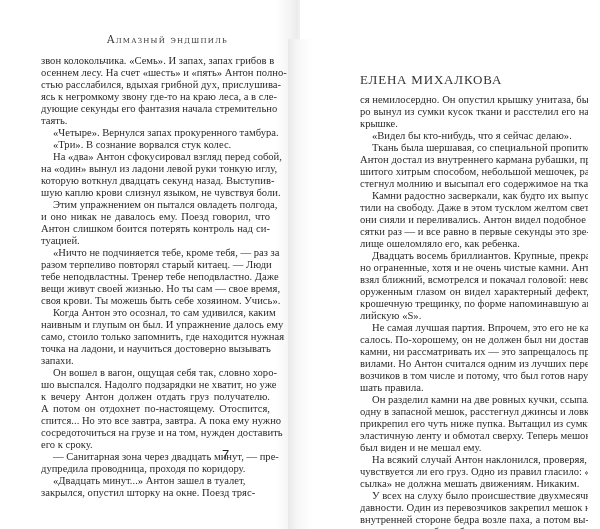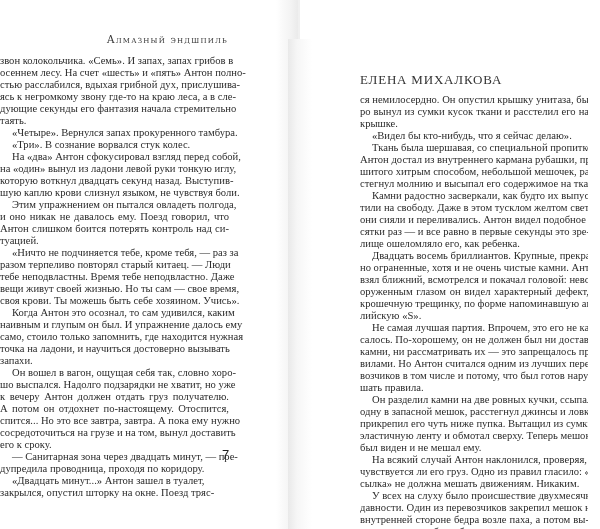--- a/index.html
+++ b/index.html
@@ -109,53 +109,53 @@
       left: 222px;
       top: 447px;
     }
   </style>
 </head>
 <body>
 
 <div class="spread">
   <div class="page page-left">
     <div class="running-head running-head-left">Алмазный эндшпиль</div>
-    <div class="text-block text-left" id="left-body" style="left: 0px;">
+    <div class="text-block text-left" id="left-body" style="left: 0px; padding-left: 41px;">
         <span class="line ">звон колокольчика. «Семь». И запах, запах грибов в</span>
         <span class="line ">осеннем лесу. На счет «шесть» и «пять» Антон полно-</span>
         <span class="line ">стью расслабился, вдыхая грибной дух, прислушива-</span>
         <span class="line ">ясь к негромкому звону где-то на краю леса, а в сле-</span>
         <span class="line ">дующие секунды его фантазия начала стремительно</span>
         <span class="line last">таять.</span>
         <span class="line indent last">«Четыре». Вернулся запах прокуренного тамбура.</span>
         <span class="line indent last">«Три». В сознание ворвался стук колес.</span>
         <span class="line indent">На «два» Антон сфокусировал взгляд перед собой,</span>
         <span class="line ">на «один» вынул из ладони левой руки тонкую иглу,</span>
         <span class="line ">которую воткнул двадцать секунд назад. Выступив-</span>
         <span class="line ">шую каплю крови слизнул языком, не чувствуя боли.</span>
         <span class="line indent">Этим упражнением он пытался овладеть полгода,</span>
         <span class="line ">и оно никак не давалось ему. Поезд говорил, что</span>
         <span class="line ">Антон слишком боится потерять контроль над си-</span>
         <span class="line last">туацией.</span>
         <span class="line indent">«Ничто не подчиняется тебе, кроме тебя, — раз за</span>
         <span class="line ">разом терпеливо повторял старый китаец. — Люди</span>
-        <span class="line ">тебе неподвластны. Время тебе неподвластно. Даже</span>
+        <span class="line ">тебе неподвластны. Тренер тебе неподвластно. Даже</span>
         <span class="line ">вещи живут своей жизнью. Но ты сам — свое время,</span>
         <span class="line last">своя крови. Ты можешь быть себе хозяином. Учись».</span>
         <span class="line indent">Когда Антон это осознал, то сам удивился, каким</span>
         <span class="line ">наивным и глупым он был. И упражнение далось ему</span>
         <span class="line ">само, стоило только запомнить, где находится нужная</span>
         <span class="line ">точка на ладони, и научиться достоверно вызывать</span>
         <span class="line last">запахи.</span>
         <span class="line indent">Он вошел в вагон, ощущая себя так, словно хоро-</span>
         <span class="line ">шо выспался. Надолго подзарядки не хватит, но уже</span>
         <span class="line ">к вечеру Антон должен отдать груз получателю.</span>
         <span class="line ">А потом он отдохнет по-настоящему. Отоспится,</span>
         <span class="line ">спится... Но это все завтра, завтра. А пока ему нужно</span>
-        <span class="line ">сосредоточиться на грузе и на том, вынул доставить</span>
+        <span class="line ">сосредоточиться на грузе и на том, нужден доставить</span>
         <span class="line last">его к сроку.</span>
         <span class="line indent">— Санитарная зона через двадцать минут, — пре-</span>
         <span class="line last">дупредила проводница, проходя по коридору.</span>
         <span class="line indent last">«Двадцать минут...» Антон зашел в туалет,</span>
         <span class="line last">закрылся, опустил шторку на окне. Поезд тряс-</span>
       </div>
     <div class="folio folio-left">7</div>
   </div>
   <div class="gutter-line"></div>
   <div class="page page-right">

